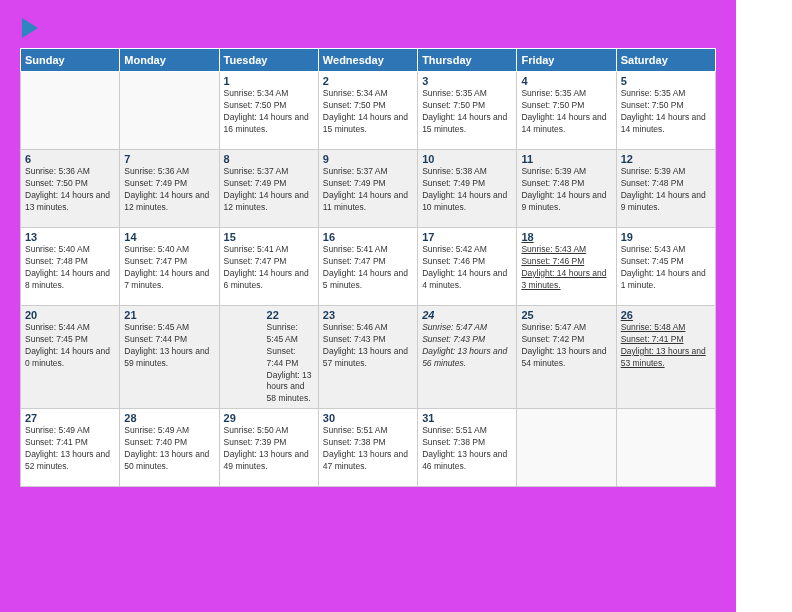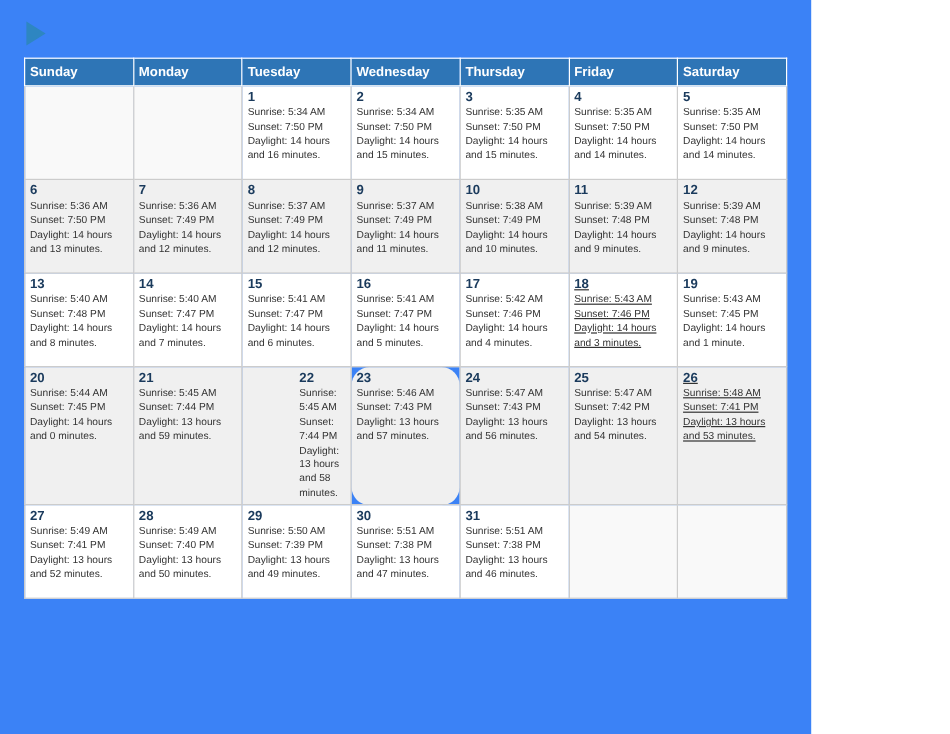--- a/index.html
+++ b/index.html
@@ -4,24 +4,24 @@
   <style>
     * { margin: 0; padding: 0; box-sizing: border-box; }
     body {
       font-family: Arial, sans-serif;
       background: #fff;
       width: 792px;
       height: 612px;
       overflow: hidden;
     }
     .page {
-      width: 676px;
+      width: 736px;
       height: 612px;
       padding: 18px 20px 10px 20px;
-      background: #3b82f6;
+      background: #d946ef;
     }
     .header {
       display: flex;
       justify-content: space-between;
       align-items: flex-start;
       margin-bottom: 10px;
     }
     .title-block {
       text-align: right;
     }
@@ -233,25 +233,25 @@
             <div class="day-detail">Sunrise: 5:44 AM<br>Sunset: 7:45 PM<br>Daylight: 14 hours and 0 minutes.</div>
           </td>
           <td style="background: rgb(240, 240, 240);">
             <span class="day-num">21</span>
             <div class="day-detail">Sunrise: 5:45 AM<br>Sunset: 7:44 PM<br>Daylight: 13 hours and 59 minutes.</div>
           </td>
           <td style="background: rgb(240, 240, 240); padding-left: 47px;">
             <span class="day-num">22</span>
             <div class="day-detail">Sunrise: 5:45 AM<br>Sunset: 7:44 PM<br>Daylight: 13 hours and 58 minutes.</div>
           </td>
-          <td style="background: rgb(240, 240, 240); border-radius: 15px;">
+          <td style="background: rgb(240, 240, 240);">
             <span class="day-num">23</span>
             <div class="day-detail">Sunrise: 5:46 AM<br>Sunset: 7:43 PM<br>Daylight: 13 hours and 57 minutes.</div>
           </td>
-          <td style="background: rgb(240, 240, 240);">
+          <td style="background: rgb(240, 240, 240); font-style: italic;">
             <span class="day-num">24</span>
             <div class="day-detail">Sunrise: 5:47 AM<br>Sunset: 7:43 PM<br>Daylight: 13 hours and 56 minutes.</div>
           </td>
           <td style="background: rgb(240, 240, 240);">
             <span class="day-num">25</span>
             <div class="day-detail">Sunrise: 5:47 AM<br>Sunset: 7:42 PM<br>Daylight: 13 hours and 54 minutes.</div>
           </td>
           <td style="background: rgb(240, 240, 240); text-decoration: underline;">
             <span class="day-num">26</span>
             <div class="day-detail">Sunrise: 5:48 AM<br>Sunset: 7:41 PM<br>Daylight: 13 hours and 53 minutes.</div>

